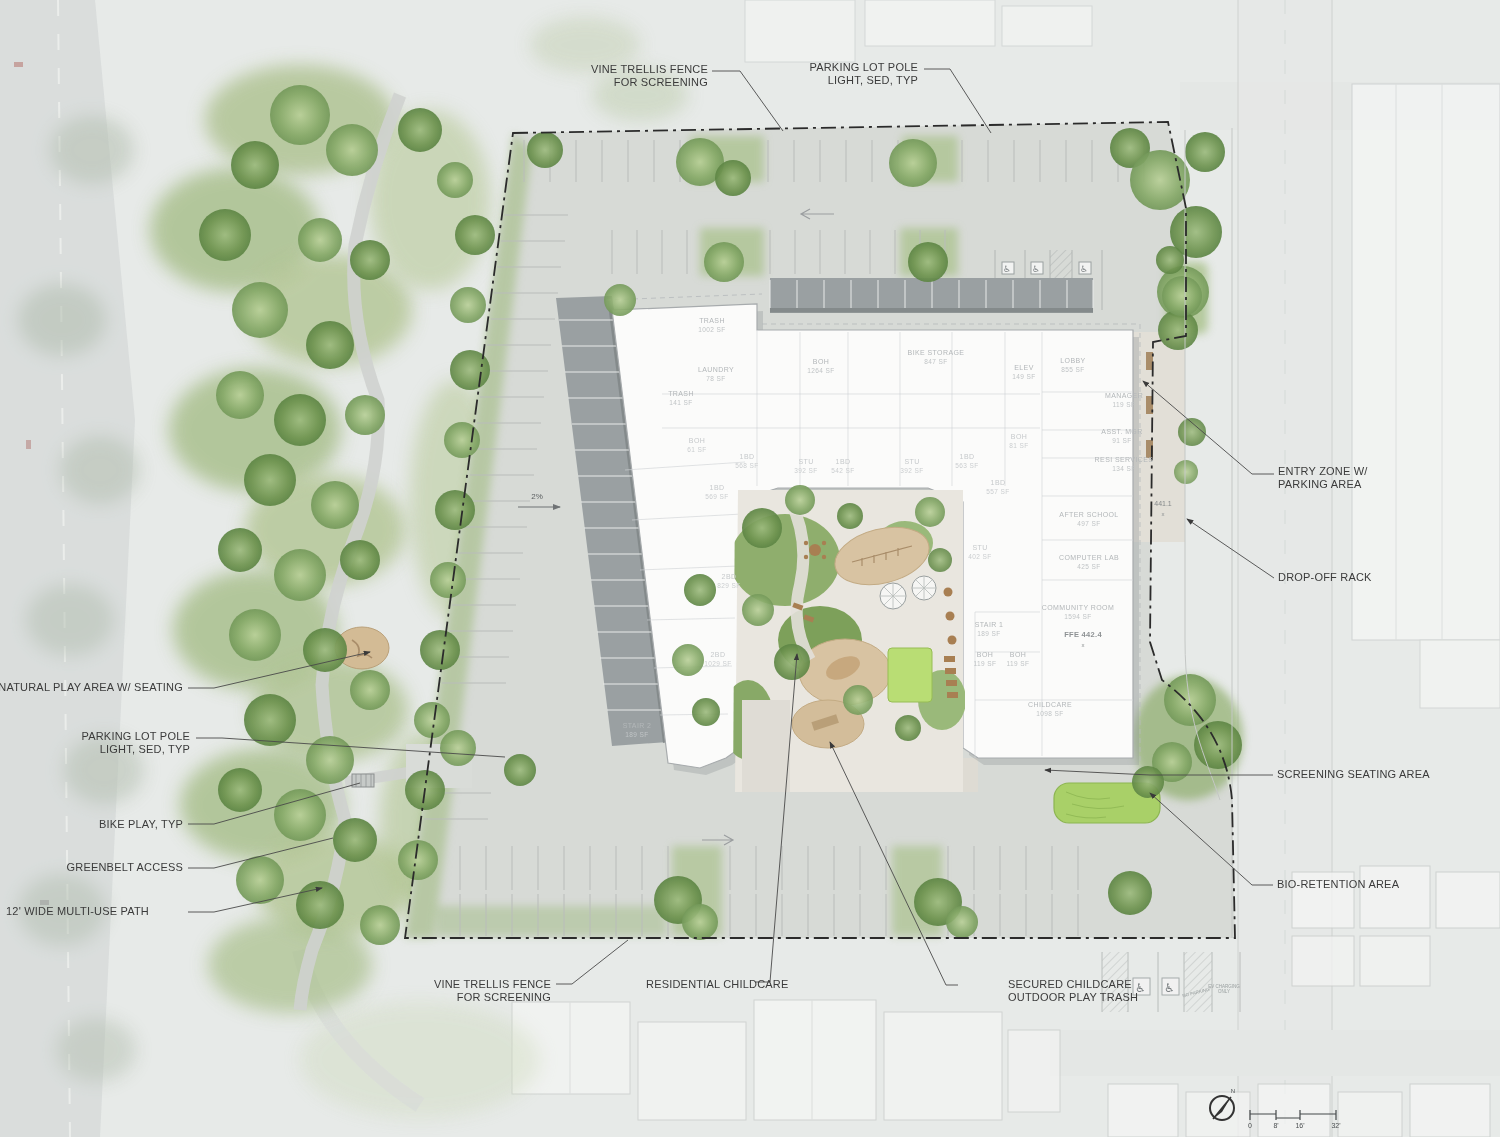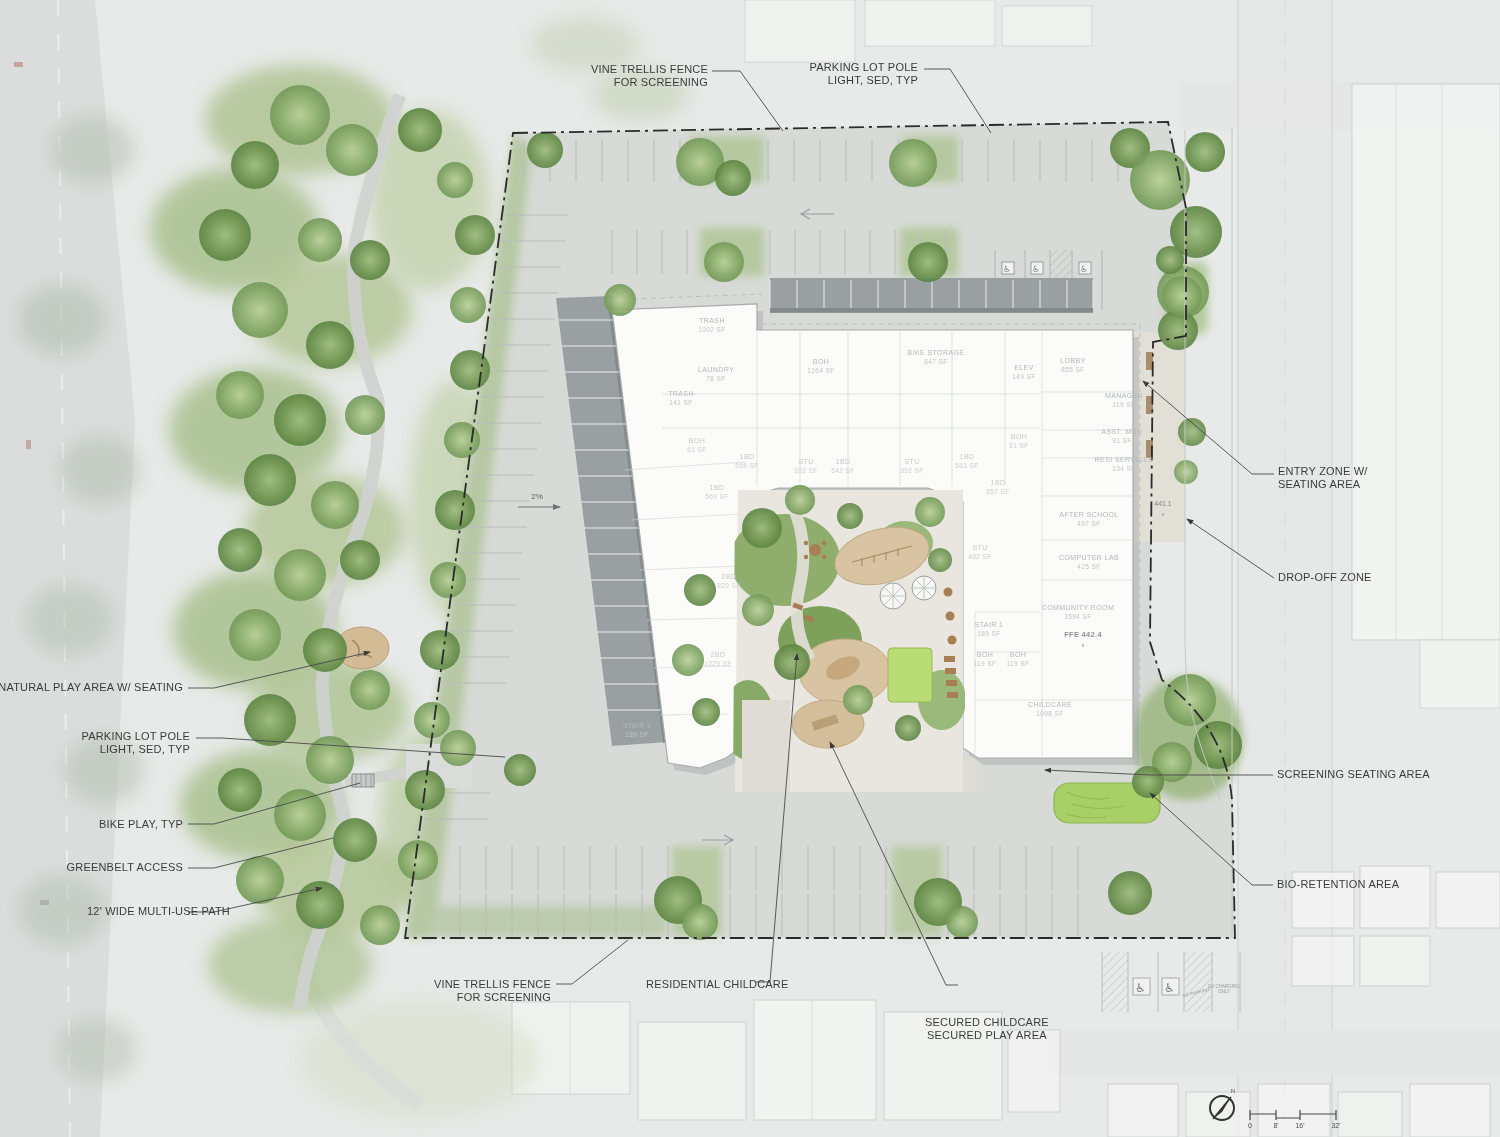--- a/index.html
+++ b/index.html
@@ -403,57 +403,57 @@
 <div class="lbl r" style="right:792px;top:63px;">
   <span style="display:block">VINE TRELLIS FENCE</span>
   <span style="display:block">FOR SCREENING</span>
 </div>
 <div class="lbl r" style="right:582px;top:61px;">
   <span style="display:block">PARKING LOT POLE</span>
   <span style="display:block">LIGHT, SED, TYP</span>
 </div>
 <div class="lbl" style="left:1278px;top:465px;">
   <span style="display:block">ENTRY ZONE W/</span>
-  <span style="display:block">SEATING AREA</span>
+  <span style="display:block">PARKING AREA</span>
 </div>
 <div class="lbl" style="left:1278px;top:571px;">
-  <span>DROP-OFF ZONE</span>
+  <span>DROP-OFF RACK</span>
 </div>
 <div class="lbl" style="left:1277px;top:768px;">
   <span>SCREENING SEATING AREA</span>
 </div>
 <div class="lbl" style="left:1277px;top:878px;">
   <span>BIO-RETENTION AREA</span>
 </div>
 <div class="lbl r" style="right:1317px;top:681px;">
   <span>NATURAL PLAY AREA W/ SEATING</span>
 </div>
 <div class="lbl r" style="right:1310px;top:730px;">
   <span style="display:block">PARKING LOT POLE</span>
   <span style="display:block">LIGHT, SED, TYP</span>
 </div>
 <div class="lbl r" style="right:1317px;top:818px;">
   <span>BIKE PLAY, TYP</span>
 </div>
 <div class="lbl r" style="right:1317px;top:861px;">
   <span>GREENBELT ACCESS</span>
 </div>
-<div class="lbl r" style="right:1270px;top:905px;">
+<div class="lbl r" style="right:1351px;top:905px;">
   <span>12' WIDE MULTI-USE PATH</span>
 </div>
 <div class="lbl r" style="right:949px;top:978px;">
   <span style="display:block">VINE TRELLIS FENCE</span>
   <span style="display:block">FOR SCREENING</span>
 </div>
 <div class="lbl" style="left:646px;top:978px;">
   <span>RESIDENTIAL CHILDCARE</span>
 </div>
-<div class="lbl" style="left:925px;top:978px;text-align:center;margin-top:38px;">
+<div class="lbl" style="left:1008px;top:978px;text-align:left;">
   <span style="display:block">SECURED CHILDCARE</span>
-  <span style="display:block">SECURED PLAY AREA</span>
+  <span style="display:block">OUTDOOR PLAY TRASH</span>
 </div>
 
 <div class="rm" style="left:712px;top:316px;"><span>TRASH</span><span class="area">1002 SF</span></div>
 <div class="rm" style="left:716px;top:365px;"><span>LAUNDRY</span><span class="area">78 SF</span></div>
 <div class="rm" style="left:681px;top:389px;"><span>TRASH</span><span class="area">141 SF</span></div>
 <div class="rm" style="left:821px;top:357px;"><span>BOH</span><span class="area">1264 SF</span></div>
 <div class="rm" style="left:936px;top:348px;"><span>BIKE STORAGE</span><span class="area">847 SF</span></div>
 <div class="rm" style="left:1024px;top:363px;"><span>ELEV</span><span class="area">149 SF</span></div>
 <div class="rm" style="left:1073px;top:356px;"><span>LOBBY</span><span class="area">855 SF</span></div>
 <div class="rm" style="left:1124px;top:391px;"><span>MANAGER</span><span class="area">119 SF</span></div>

